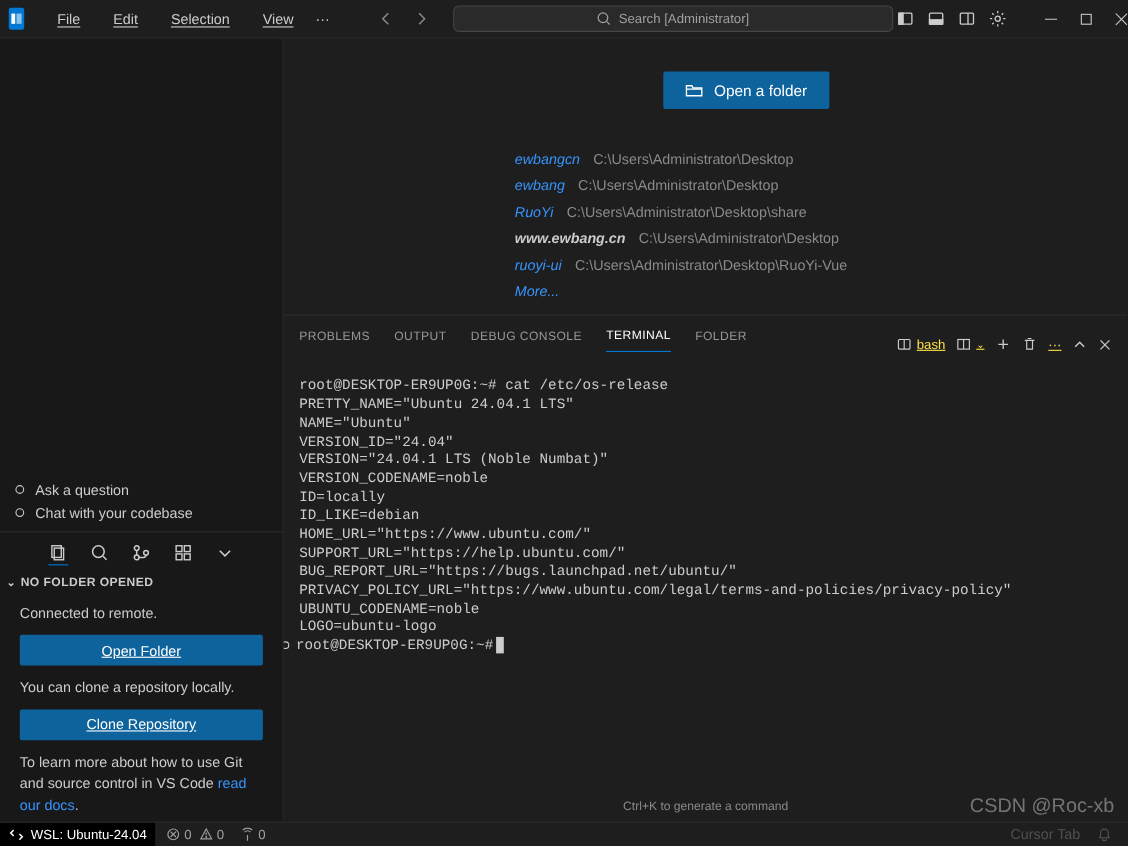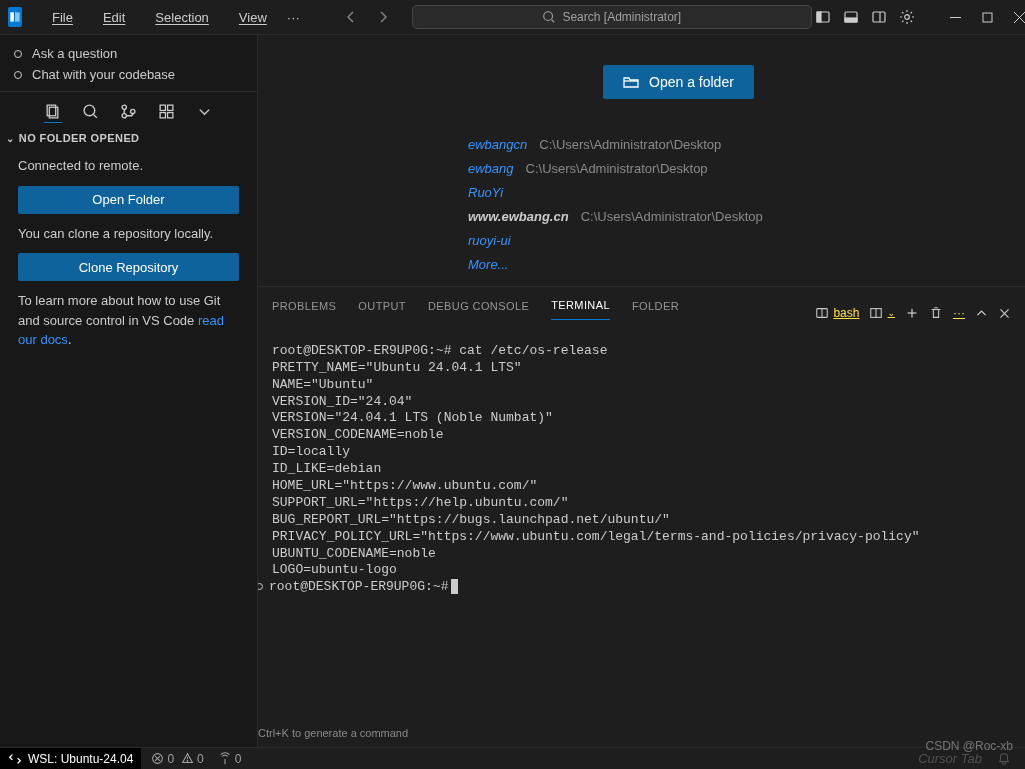--- a/index.html
+++ b/index.html
@@ -52,20 +52,21 @@
 
 .main-row { display: flex; flex: 1; overflow: hidden; }
 
 
 .side-panel {
   width: 258px;
   background: #181818;
   display: flex;
   flex-direction: column;
   border-right: 1px solid #2b2b2b;
+  justify-content: flex-end;
 }
 .chat-items { padding: 8px 14px 6px; }
 .chat-item { display: flex; align-items: center; gap: 10px; padding: 3px 0; color: #cccccc; font-size: 13px; cursor: pointer; }
 .chat-bullet { width: 8px; height: 8px; border: 1.4px solid #cccccc; border-radius: 50%; }
 
 .sidebar-icons-row {
   display: flex;
   gap: 20px;
   padding: 10px 0 6px;
   justify-content: center;
@@ -86,20 +87,21 @@
 .side-text { color: #cccccc; font-size: 13px; line-height: 1.5; }
 .primary-btn {
   background: #0e639c;
   color: #ffffff;
   border: none;
   width: 100%;
   height: 28px;
   border-radius: 2px;
   font-size: 13px;
   cursor: pointer;
+  text-decoration: underline;
 }
 .side-link { color: #3794ff; text-decoration: none; cursor: pointer; }
 
 
 .editor-area { flex: 1; display: flex; flex-direction: column; background: #1e1e1e; }
 
 .welcome {
   flex: 0 0 auto;
   padding: 30px 40px 14px 210px;
 }
@@ -149,48 +151,48 @@
   font-family: Consolas, "Courier New", monospace;
   font-size: 13px;
   line-height: 1.3;
   color: #cccccc;
   white-space: pre;
   overflow: auto;
   position: relative;
 }
 .term-cursor { display: inline-block; width: 7px; height: 15px; background: #cccccc; margin-left: 3px; vertical-align: text-bottom;}
 .term-dot { display: inline-block; width: 7px; height: 7px; border: 1.2px solid #cccccc; border-radius: 50%; margin-right: 6px; vertical-align: middle; margin-left: -16px;}
-.panel-hint { text-align: left; font-size: 11px; color: #8a8a8a; padding: 6px 0 8px; }
+.panel-hint { text-align: center; font-size: 11px; color: #8a8a8a; padding: 6px 0 8px; }
 
 
 .status-bar {
   height: 22px;
   background: #1e1e1e;
   border-top: 1px solid #2b2b2b;
   display: flex;
   align-items: center;
   font-size: 12px;
 }
 .status-left {
   background: #000000;
   color: #fff;
   height: 100%;
   display: flex;
   align-items: center;
   padding: 0 8px;
   gap: 6px;
 }
 .status-items { display: flex; gap: 14px; padding: 0 10px; color: #a0a0a0; align-items: center;}
-.status-right { margin-left: auto; padding: 0 14px; color: #9a9a9a; font-size: 13px; display: flex; gap: 15px; align-items: center; font-style: italic;}
+.status-right { margin-left: auto; padding: 0 14px; color: #9a9a9a; font-size: 13px; display: flex; gap: 15px; align-items: center;}
 
 .watermark {
   position: absolute;
-  right: 12px; bottom: 16px;
+  right: 12px; bottom: 26px;
   color: rgba(220,220,220,0.45);
-  font-size: 12px;
+  font-size: 18px;
   font-family: Arial, sans-serif;
   pointer-events: none;
 }
 
 svg { display: block; }
 </style>
 </head>
 <body>
 
 <div class="title-bar">
@@ -350,27 +352,29 @@
         <div class="recent-item">
             <span class="recent-name">ewbangcn</span>
             <span class="recent-path">C:\Users\Administrator\Desktop</span>
           </div>
         <div class="recent-item">
             <span class="recent-name">ewbang</span>
             <span class="recent-path">C:\Users\Administrator\Desktop</span>
           </div>
         <div class="recent-item">
             <span class="recent-name">RuoYi</span>
+            <span class="recent-path">C:\Users\Administrator\Desktop\share</span>
           </div>
         <div class="recent-item">
             <span class="recent-name bold">www.ewbang.cn</span>
             <span class="recent-path">C:\Users\Administrator\Desktop</span>
           </div>
         <div class="recent-item">
             <span class="recent-name">ruoyi-ui</span>
+            <span class="recent-path">C:\Users\Administrator\Desktop\RuoYi-Vue</span>
           </div>
         <div class="recent-item">
             <span class="recent-name">More...</span>
           </div>
       </div>
     </div>
 
     <div class="panel">
       <div class="panel-tabs">
         <div class="panel-tab">PROBLEMS</div>

